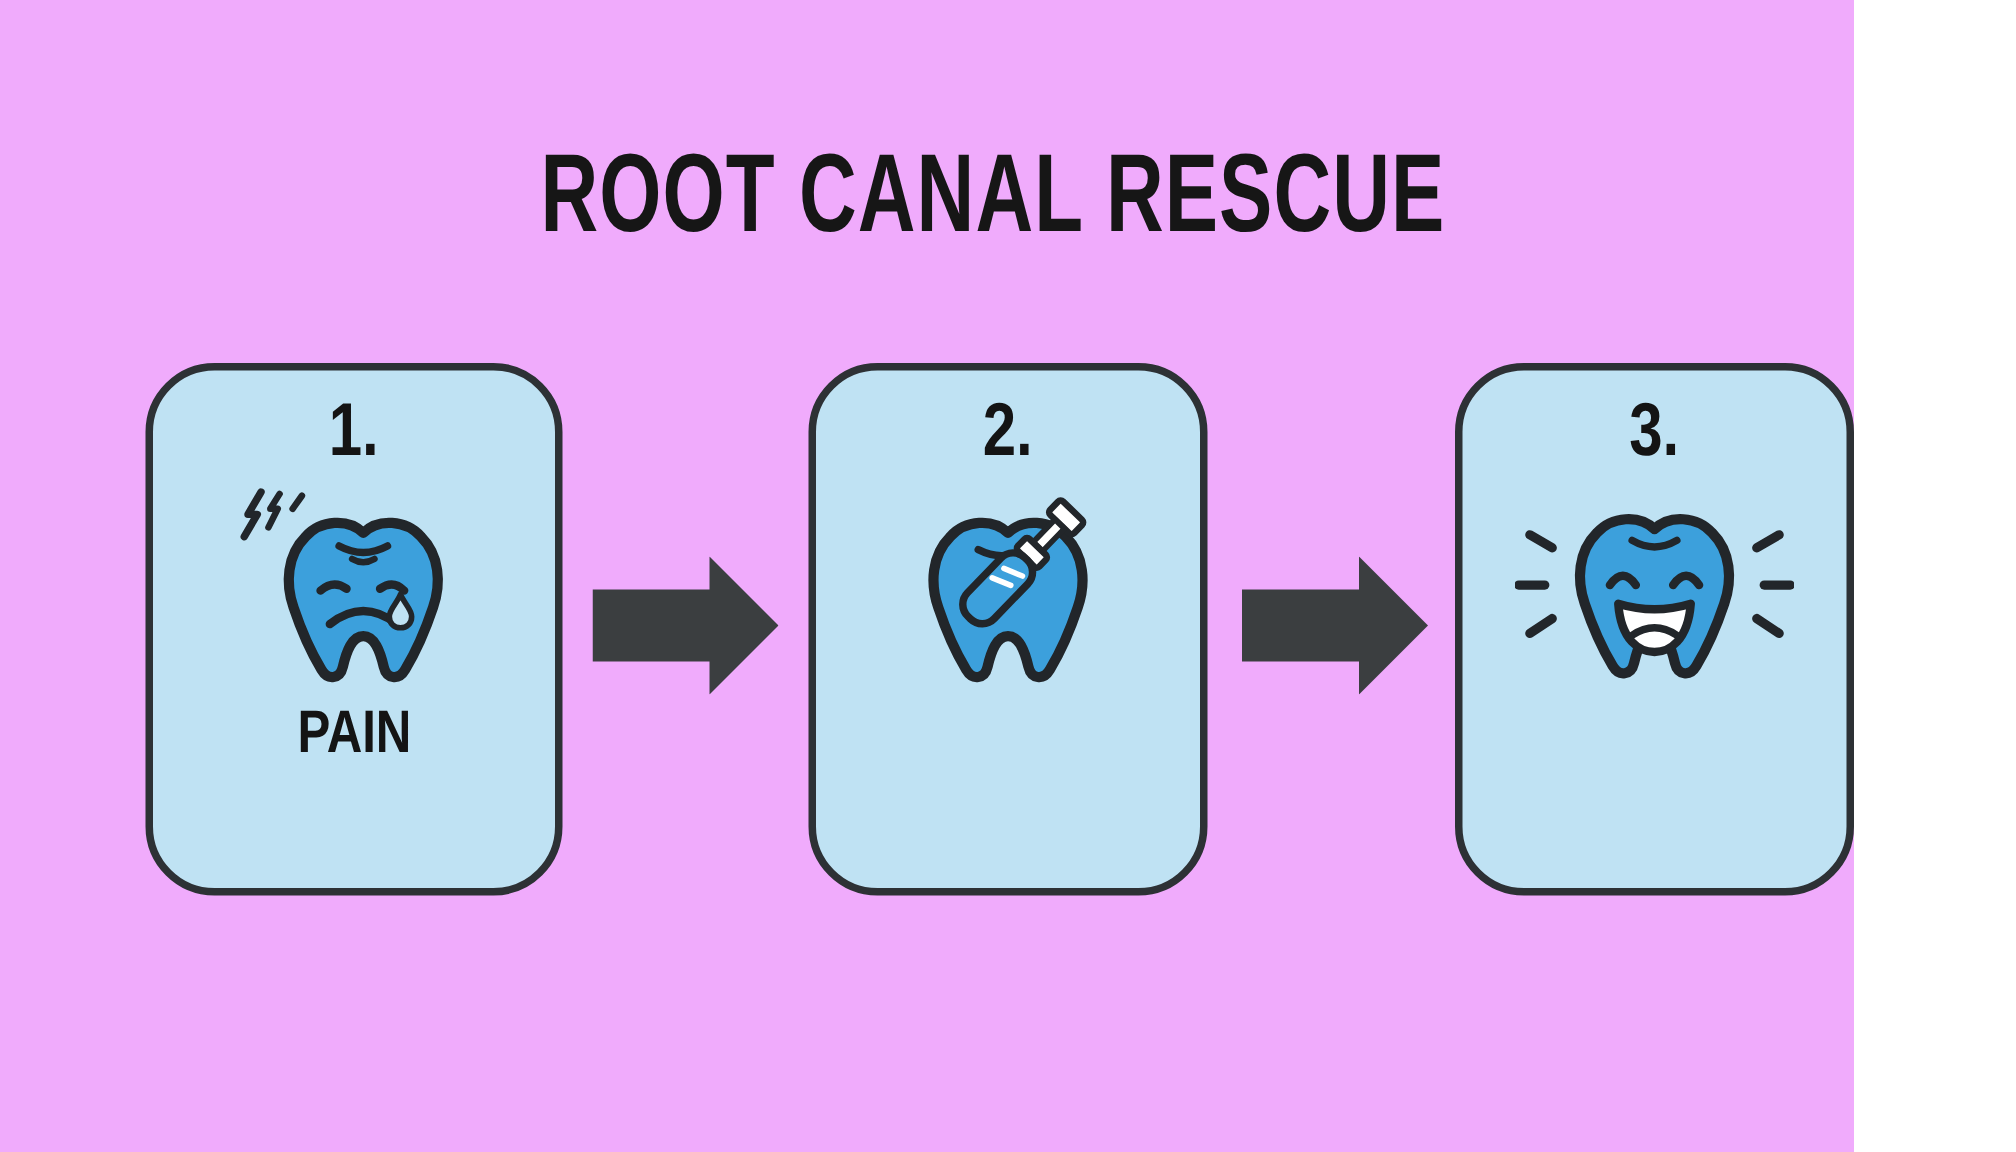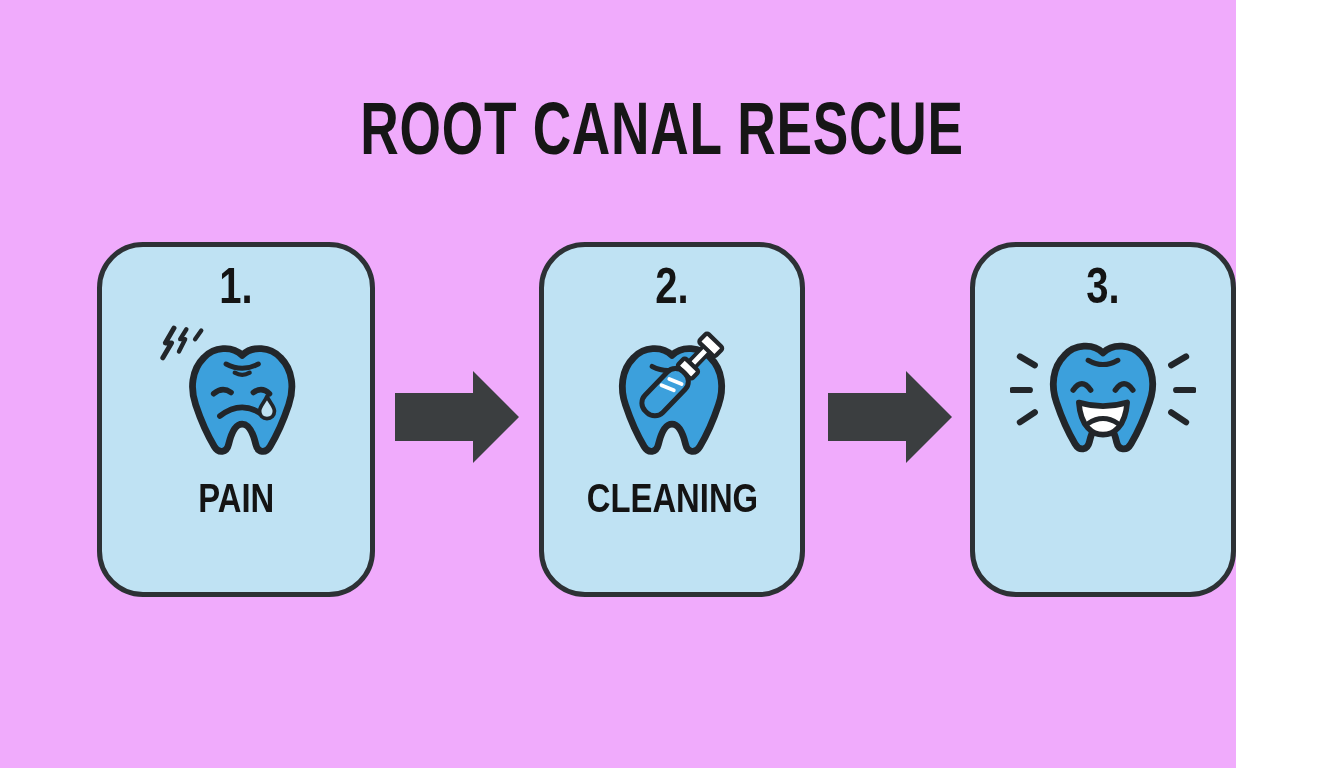--- a/index.html
+++ b/index.html
@@ -16,21 +16,21 @@
     position:absolute;top:242px;height:355px;box-sizing:border-box;
     background:#bfe2f3;border:5px solid #2d3135;border-radius:46px;
     display:flex;flex-direction:column;align-items:center;
   }
   .card-1{left:97px;width:278px;}
   .card-2{left:539px;width:266px;}
   .card-3{left:970px;width:266px;}
   .step-number{margin-top:12px;font-size:50px;font-weight:bold;color:#141414;line-height:1.1;}
   .step-number span{display:inline-block;transform:scaleX(.8);}
   .icon-wrap{margin-top:2px;height:152px;display:flex;align-items:center;justify-content:center;}
-  .step-label{margin-top:10px;font-size:40px;font-weight:bold;color:#141414;line-height:1;}
+  .step-label{font-size:40px;font-weight:bold;color:#141414;line-height:1;}
   .step-label span{display:inline-block;transform:scaleX(.82);white-space:nowrap;}
   .arrow{position:absolute;top:371px;}
   .arrow-1{left:395px;}
   .arrow-2{left:828px;}
 </style>
 </head>
 <body>
 
 <div class="stage">
 
@@ -88,23 +88,20 @@
         <g transform="rotate(44 75 50)">
           <rect x="66" y="0" width="18" height="10" rx="2" fill="#ffffff" stroke="#22262a" stroke-width="3.5"></rect>
           <rect x="71.5" y="10" width="7" height="17" fill="#ffffff" stroke="#22262a" stroke-width="3"></rect>
           <rect x="67" y="27" width="16" height="9" rx="2" fill="#ffffff" stroke="#22262a" stroke-width="3.5"></rect>
           <rect x="65" y="36" width="20" height="44" rx="9" fill="#3ca0dc" stroke="#22262a" stroke-width="4"></rect>
           <line x1="70" y1="48" x2="80" y2="44" stroke="#ffffff" stroke-width="3" stroke-linecap="round"></line>
           <line x1="69" y1="56" x2="79" y2="52" stroke="#ffffff" stroke-width="3" stroke-linecap="round"></line>
         </g>
       </svg>
     </div>
-    <div class="step-label">
-      <span>CLEANING</span>
-    </div>
   </div>
 
   <div class="arrow arrow-2">
     <svg width="124" height="92" viewBox="0 0 124 92">
       <polygon points="0,22 78,22 78,0 124,46 78,92 78,70 0,70" fill="#3b3e40"></polygon>
     </svg>
   </div>
 
   <div class="card card-3">
     <div class="step-number">

